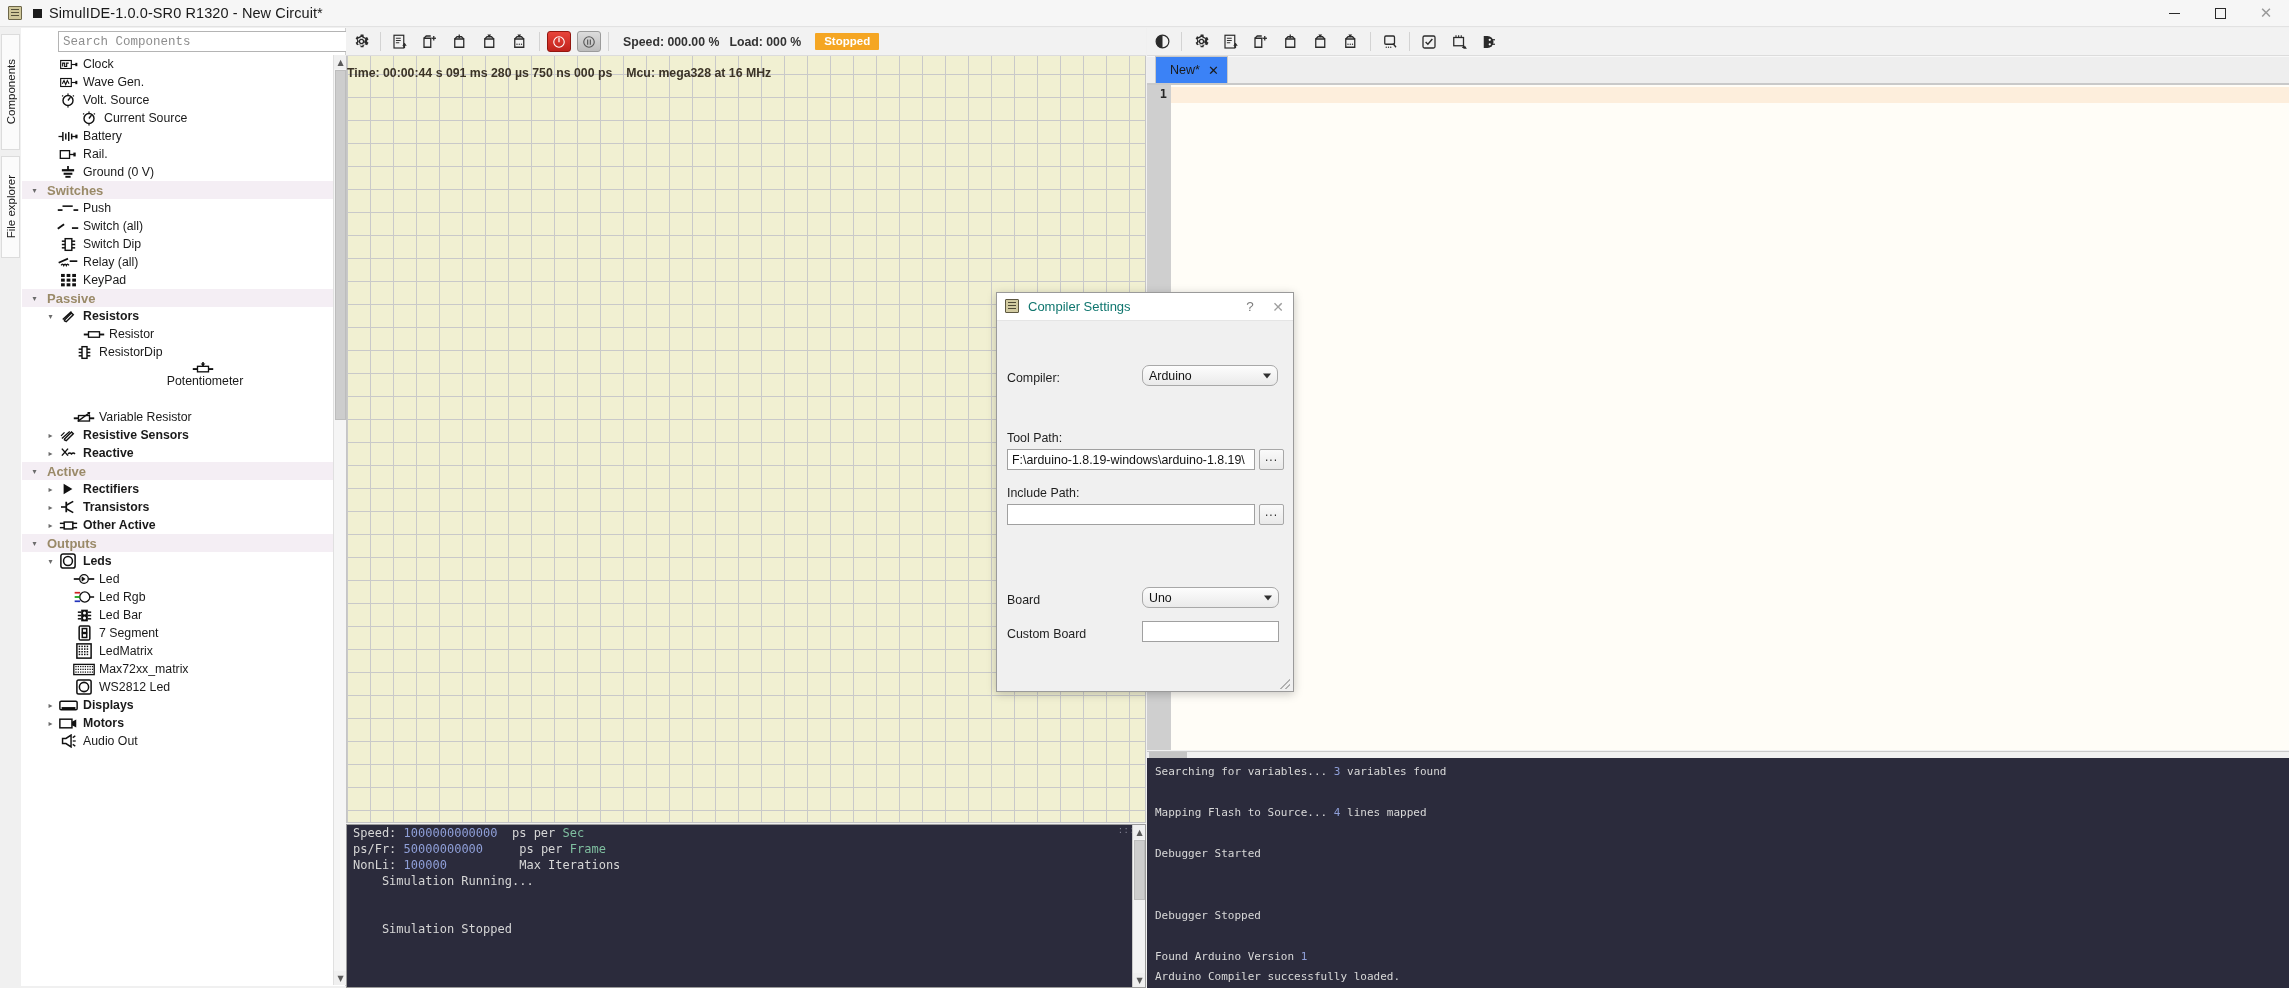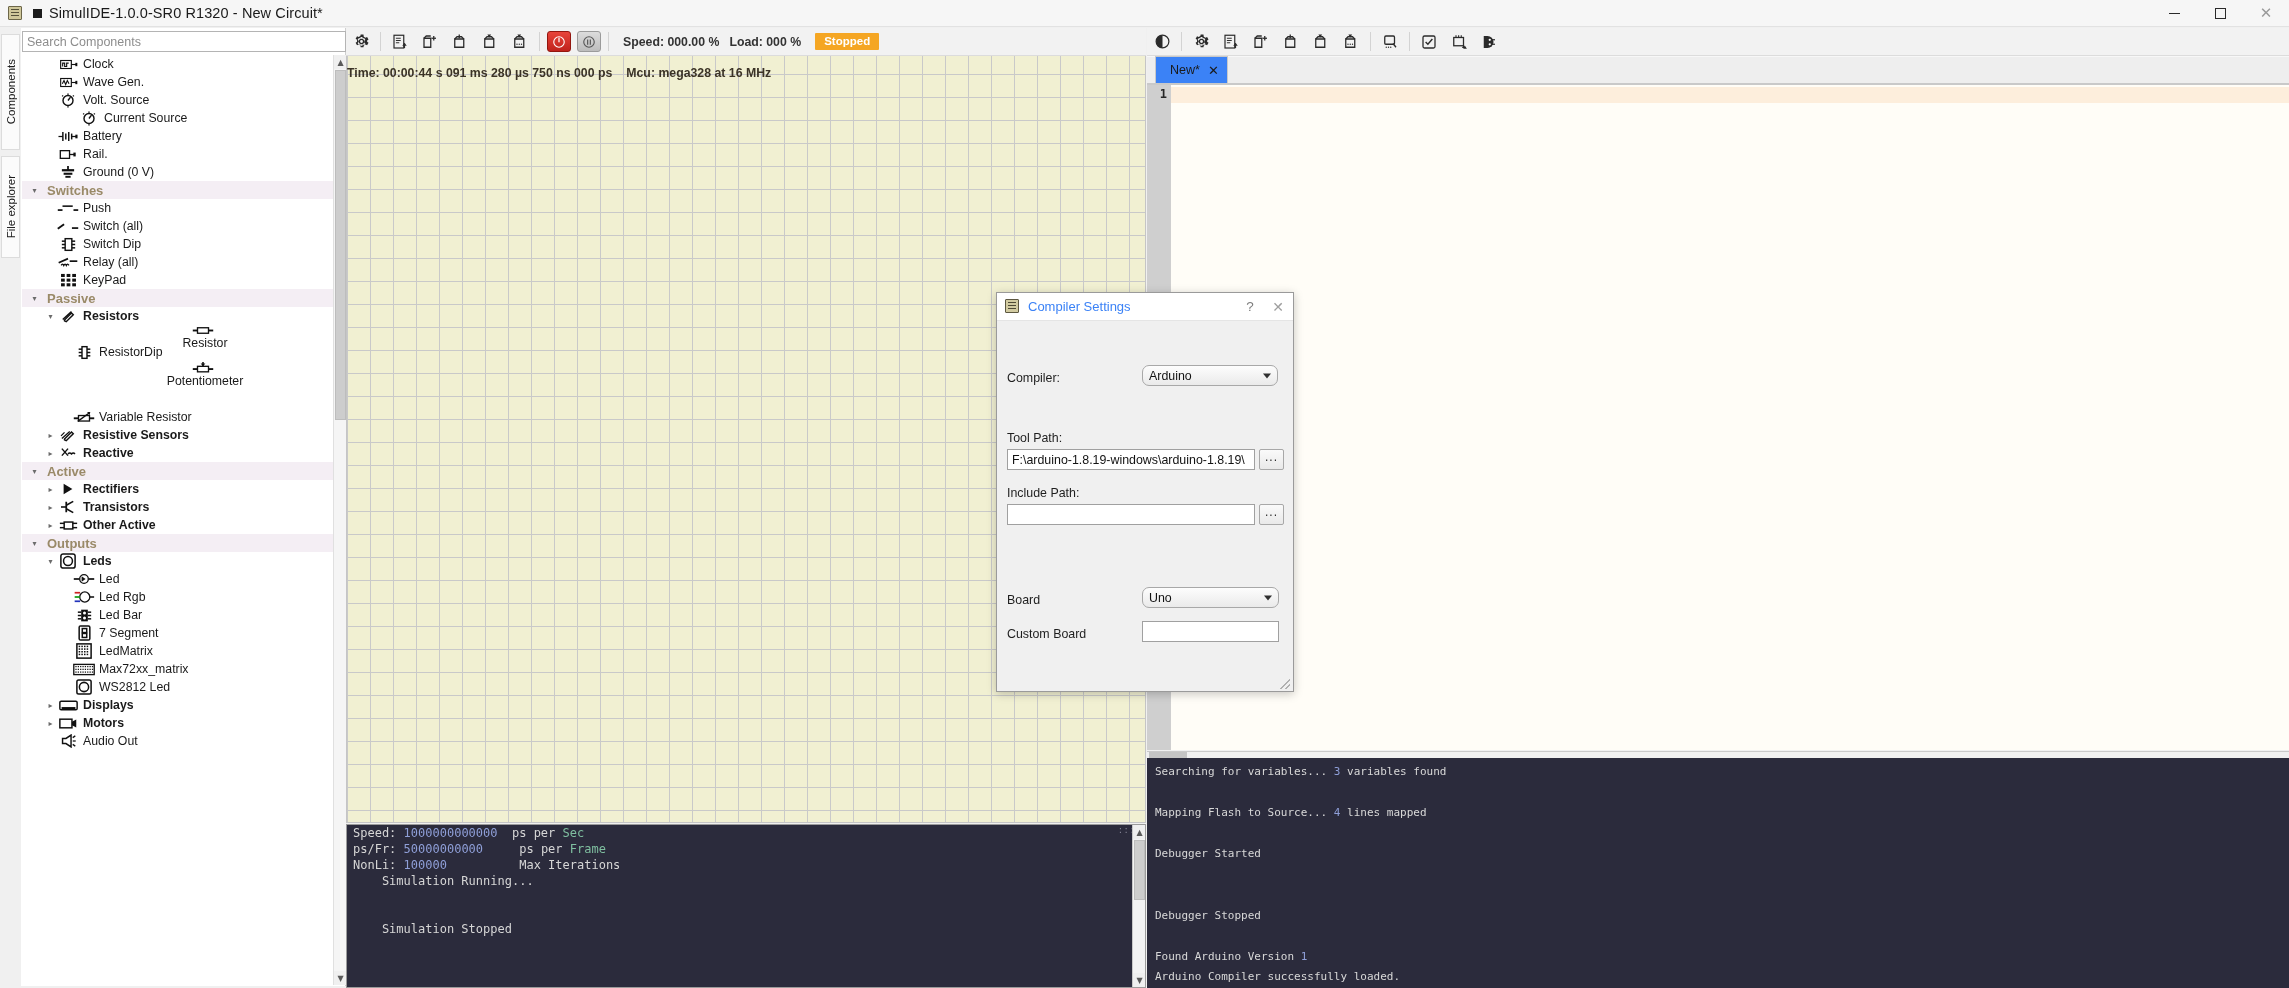--- a/index.html
+++ b/index.html
@@ -61,22 +61,22 @@
   .vtab.fileexp { top: 128px; height: 102px; }
 
   
   .comp-panel {
     position: absolute; left: 21px; top: 28px; width: 325px; height: 958px;
     background: #ffffff; border-right: 1px solid #cfcfcf;
   }
   .search-wrap { position: absolute; left: 1px; top: 3px; width: 324px; height: 21px; }
   .search-input {
     width: 100%; height: 21px; border: 1px solid #b4b4b4; background: #fff;
-    font-family: Liberation Sans, sans-serif; font-size: 12.5px;
-    padding: 0 4px; color: #111; outline: none;
+    font-family: Liberation Mono, monospace; font-size: 12.5px;
+    padding: 0 4px; color: #111; outline: none; margin-left: 36px;
   }
   .search-input::placeholder { color: #8d8d8d; }
 
   .tree {
     position: absolute; left: 1px; top: 27px; width: 324px; height: 930px;
     overflow: hidden; background: #fff;
   }
   .tree-scroll {
     position: absolute; right: 0; top: 0; width: 13px; height: 930px;
     background: #f5f5f5; border-left: 1px solid #e0e0e0;
@@ -238,21 +238,21 @@
   }
   .dlg-icon { width: 15px; height: 15px; position: relative; margin-right: 8px; flex:none; }
   .dlg-icon .chip {
     position: absolute; left: 0; top: 0; width: 14px; height: 14px;
     background: #d2cba1; border: 1px solid #5c5740; border-radius: 1px;
   }
   .dlg-icon .chip::after {
     content: ""; position: absolute; left: 2px; top: 2px; right: 2px; bottom: 2px;
     background: repeating-linear-gradient(to bottom, #4e4a36 0px, #4e4a36 1px, transparent 1px, transparent 3px);
   }
-  .dlg-title-txt { font-size: 13px; color: #3b82f6; flex: 1; }
+  .dlg-title-txt { font-size: 13px; color: #0f766e; flex: 1; }
   .dlg-help { width: 26px; text-align: center; color: #7d7d7d; font-size: 13.5px; }
   .dlg-close { width: 30px; text-align: center; color: #9e9e9e; font-size: 14px; font-family:"DejaVu Sans", sans-serif; }
   .dlg-body { position: relative; height: 371px; }
 
   .fld-label {
     position: absolute; font-size: 12.4px; color: #1e1e1e;
   }
   .combo {
     position: absolute; height: 21px; background: linear-gradient(#fdfdfd,#eaeaea);
     border: 1px solid #a8a8a8; border-radius: 7px;
@@ -486,21 +486,21 @@
           <div class="row sub" style="padding-left: 22px;">
             <span class="twisty">▾</span>
             <span class="ico">
               <svg class="cs" width="18" height="14" viewBox="0 0 20 16">
                 <path d="M4 12 l10 -9" stroke="#111" stroke-width="1.8" fill="none"></path>
                 <path d="M6 13.5 l2 1 l8 -8 l-2 -2 l-8 8 z" stroke="#111" stroke-width="1.7" fill="none"></path>
               </svg>
             </span>
             <span class="lbl">Resistors</span>
           </div>
-          <div class="row leaf" style="padding-left: 38px; flex-direction: column;">
+          <div class="row leaf" style="padding-left: 48px;">
             <span class="twisty"></span>
             <span class="ico">
               <svg class="cs" width="22" height="11" viewBox="0 0 28 12">
                 <line x1="1" y1="6" x2="7" y2="6" stroke="#111" stroke-width="2.4"></line>
                 <rect x="7" y="2.5" width="14" height="7" stroke="#111" stroke-width="1.7" fill="none"></rect>
                 <line x1="21" y1="6" x2="27" y2="6" stroke="#111" stroke-width="2.4"></line>
               </svg>
             </span>
             <span class="lbl">Resistor</span>
           </div>

